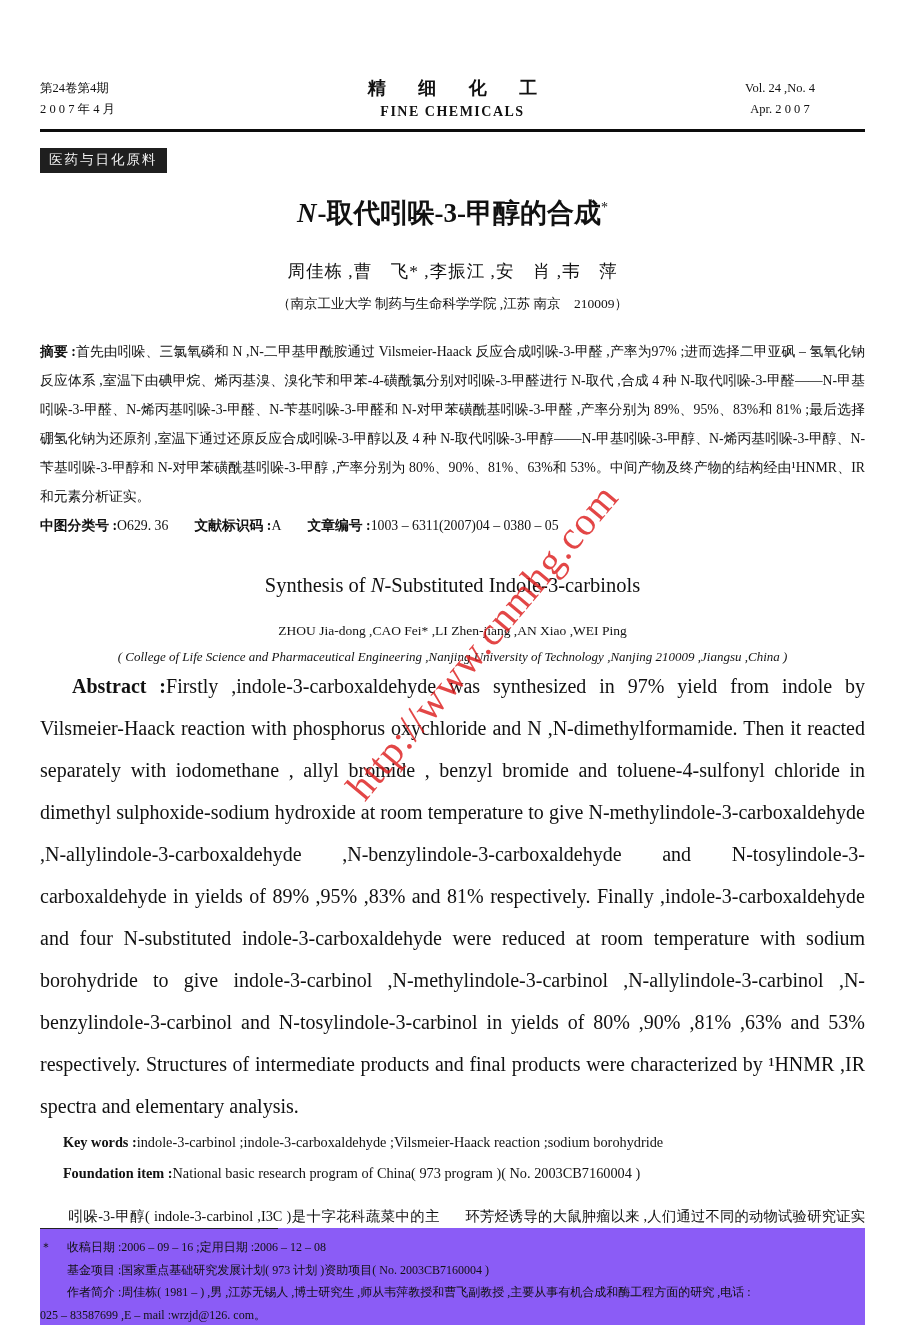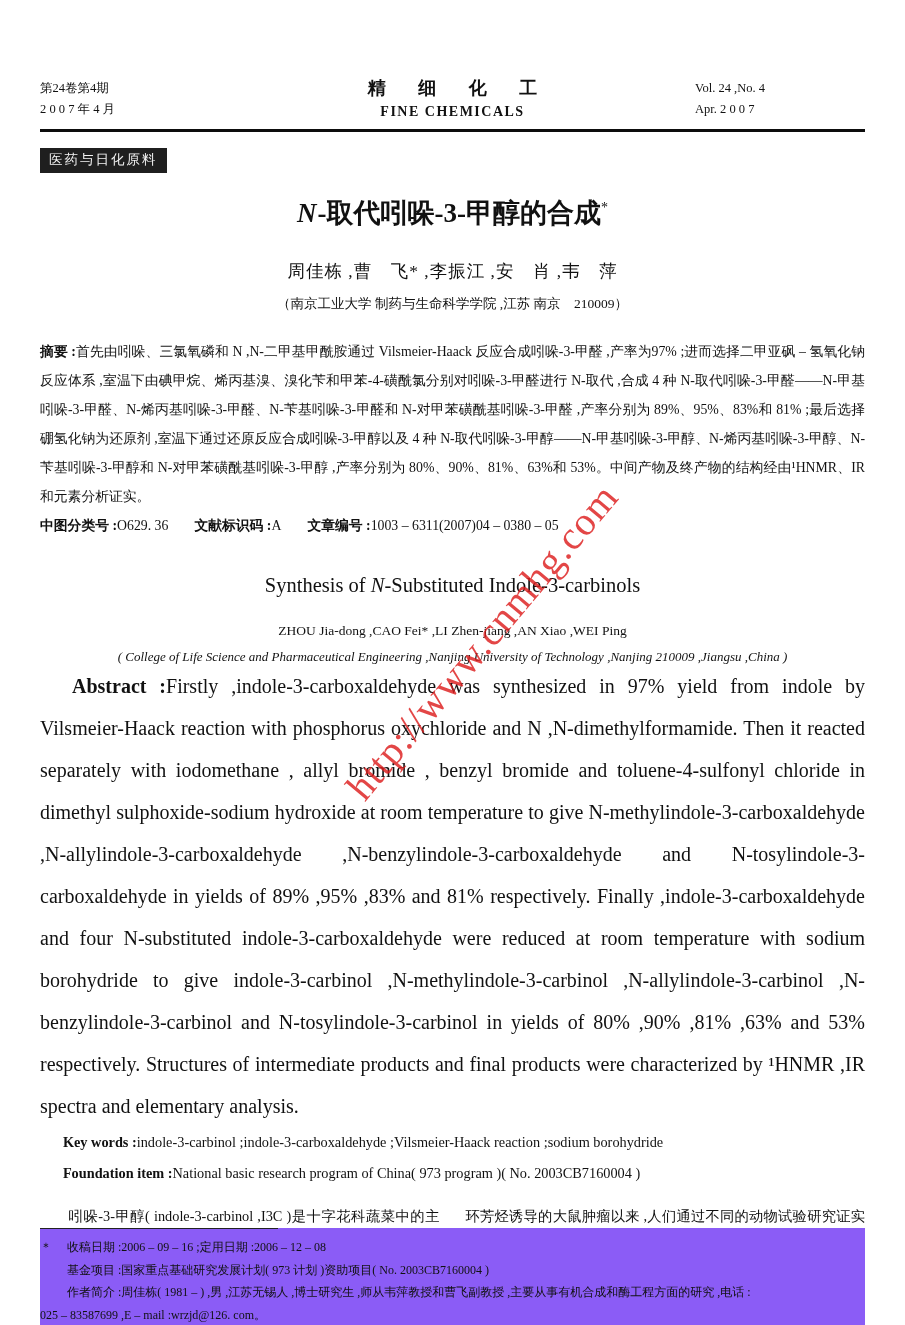--- a/index.html
+++ b/index.html
@@ -12,21 +12,21 @@
     overflow:hidden;
   }
   .page { position:absolute; inset:0; padding:0 40px; }
 
   
   .journal-header {
     padding-top:76px;
     display:flex; justify-content:space-between; align-items:flex-end;
   }
   .jh-left, .jh-right { font-size:12.5px; line-height:21px; width:170px; }
-  .jh-right { text-align:left; }
+  .jh-right { text-align:center; }
   .jh-center { text-align:center; flex:1; }
   .jh-center .zh { font-size:18px; font-weight:bold; letter-spacing:14px; text-indent:14px; }
   .jh-center .en { font-size:14px; font-weight:bold; letter-spacing:1.5px; margin-top:4px; }
   .header-rule { border-top:3.5px solid #0d0d0d; margin-top:9px; }
 
   
   .badge {
     display:inline-block; margin-top:16px;
     background:#1f1f1f; color:#f3f3f3;
     font-size:13.5px; letter-spacing:2px;

